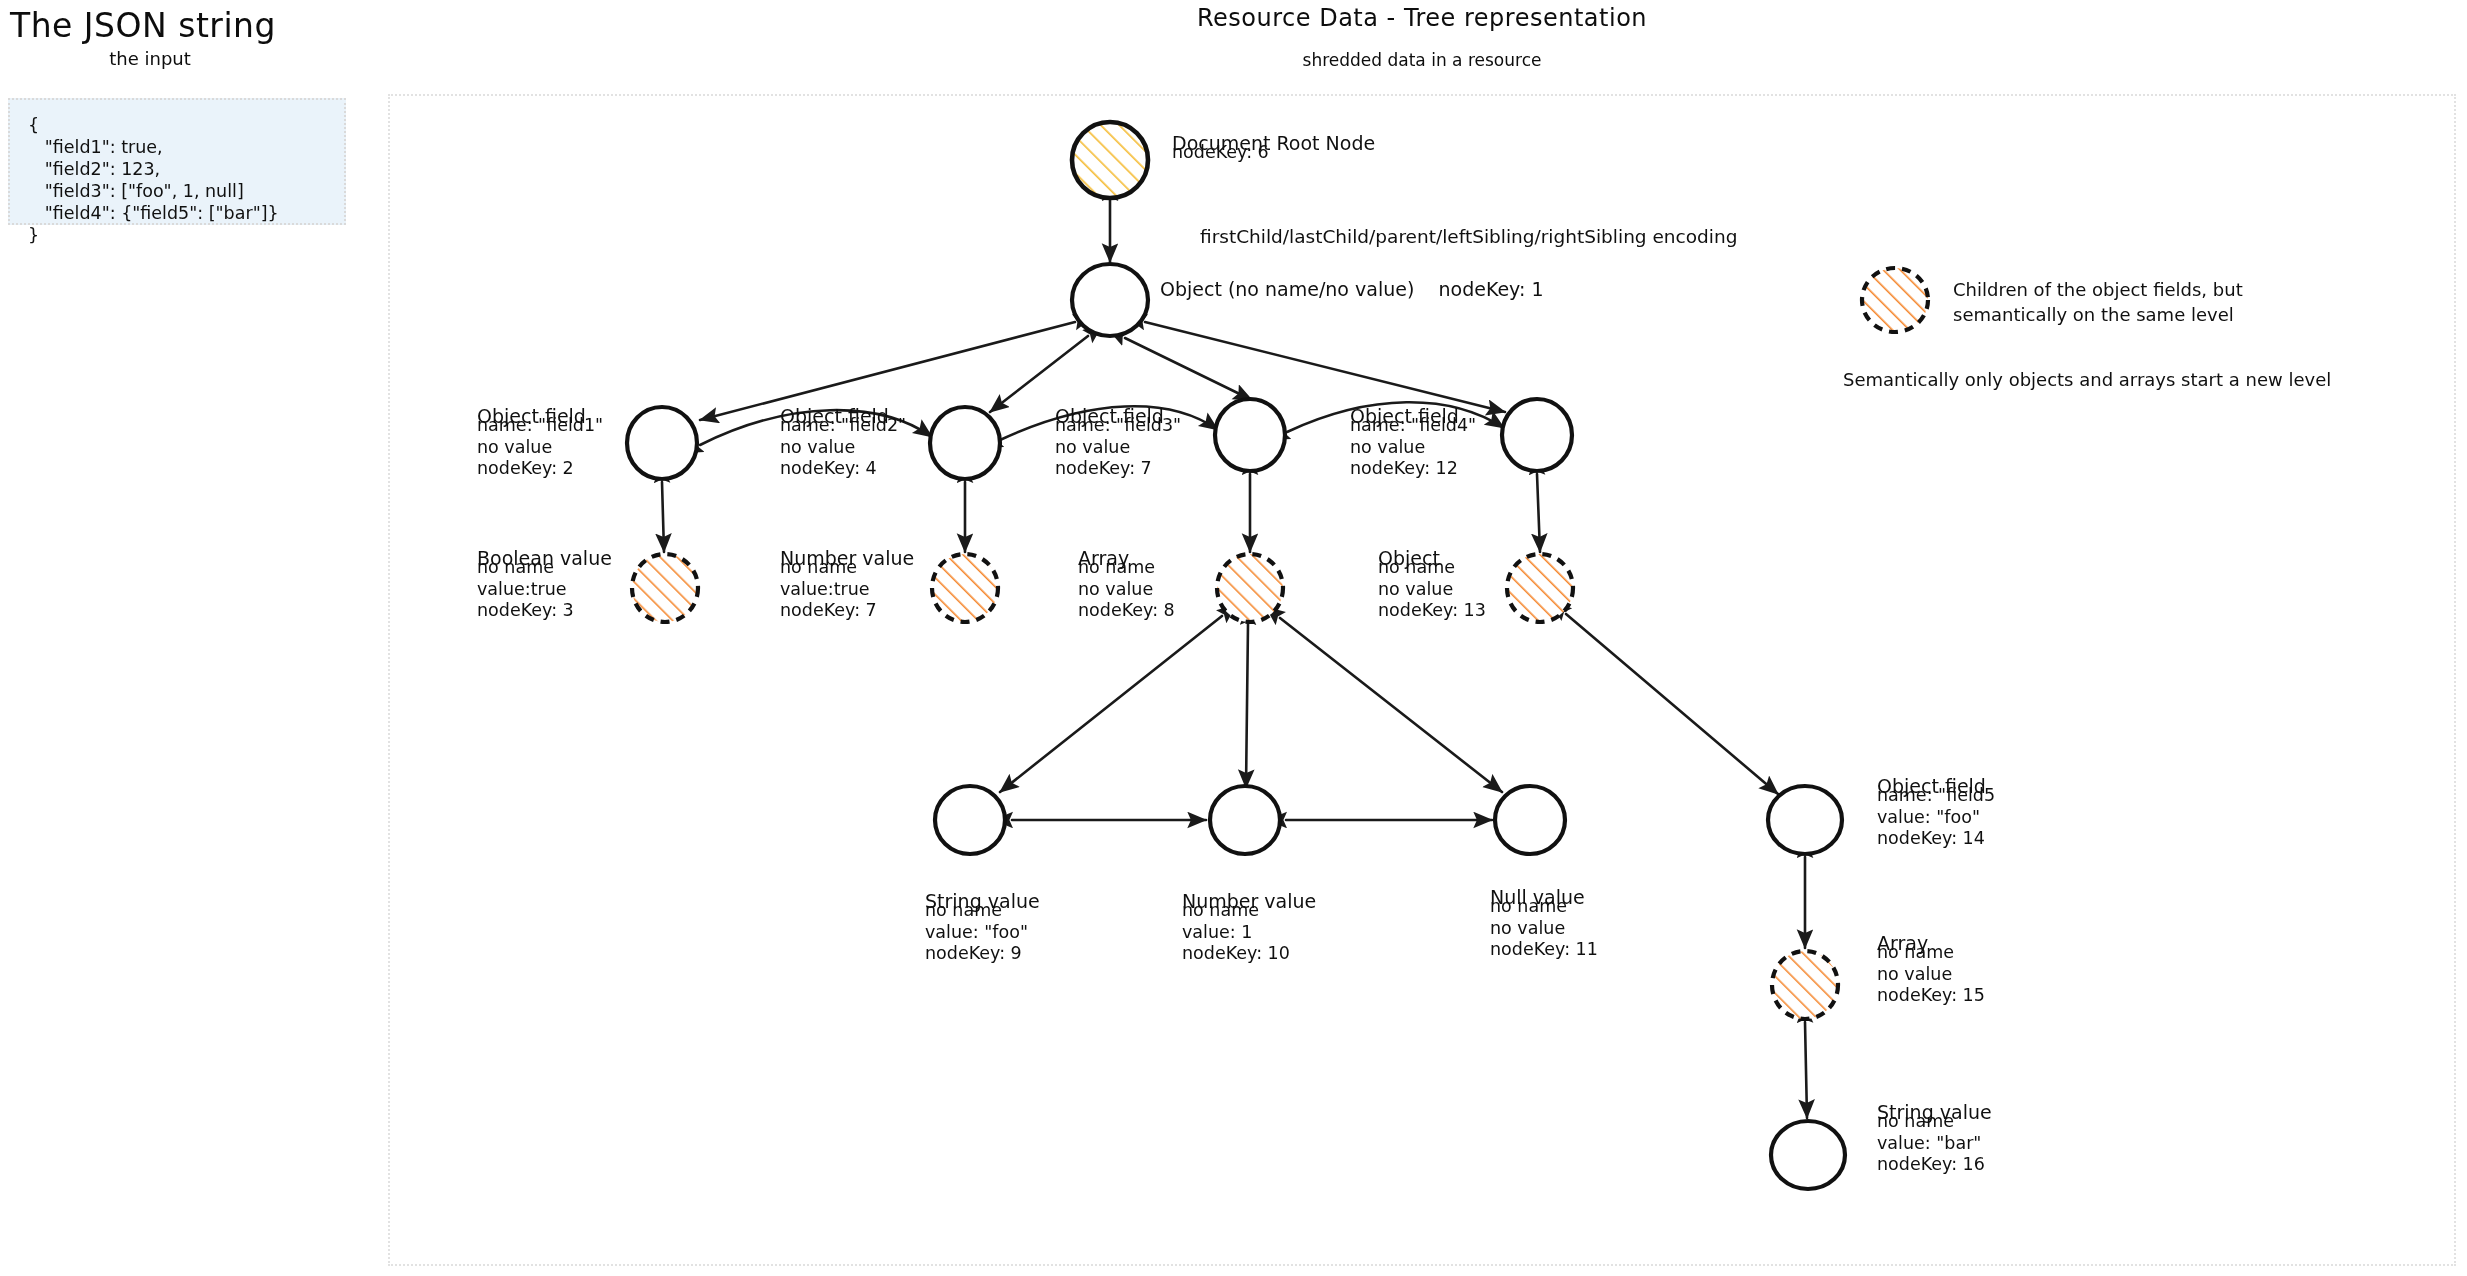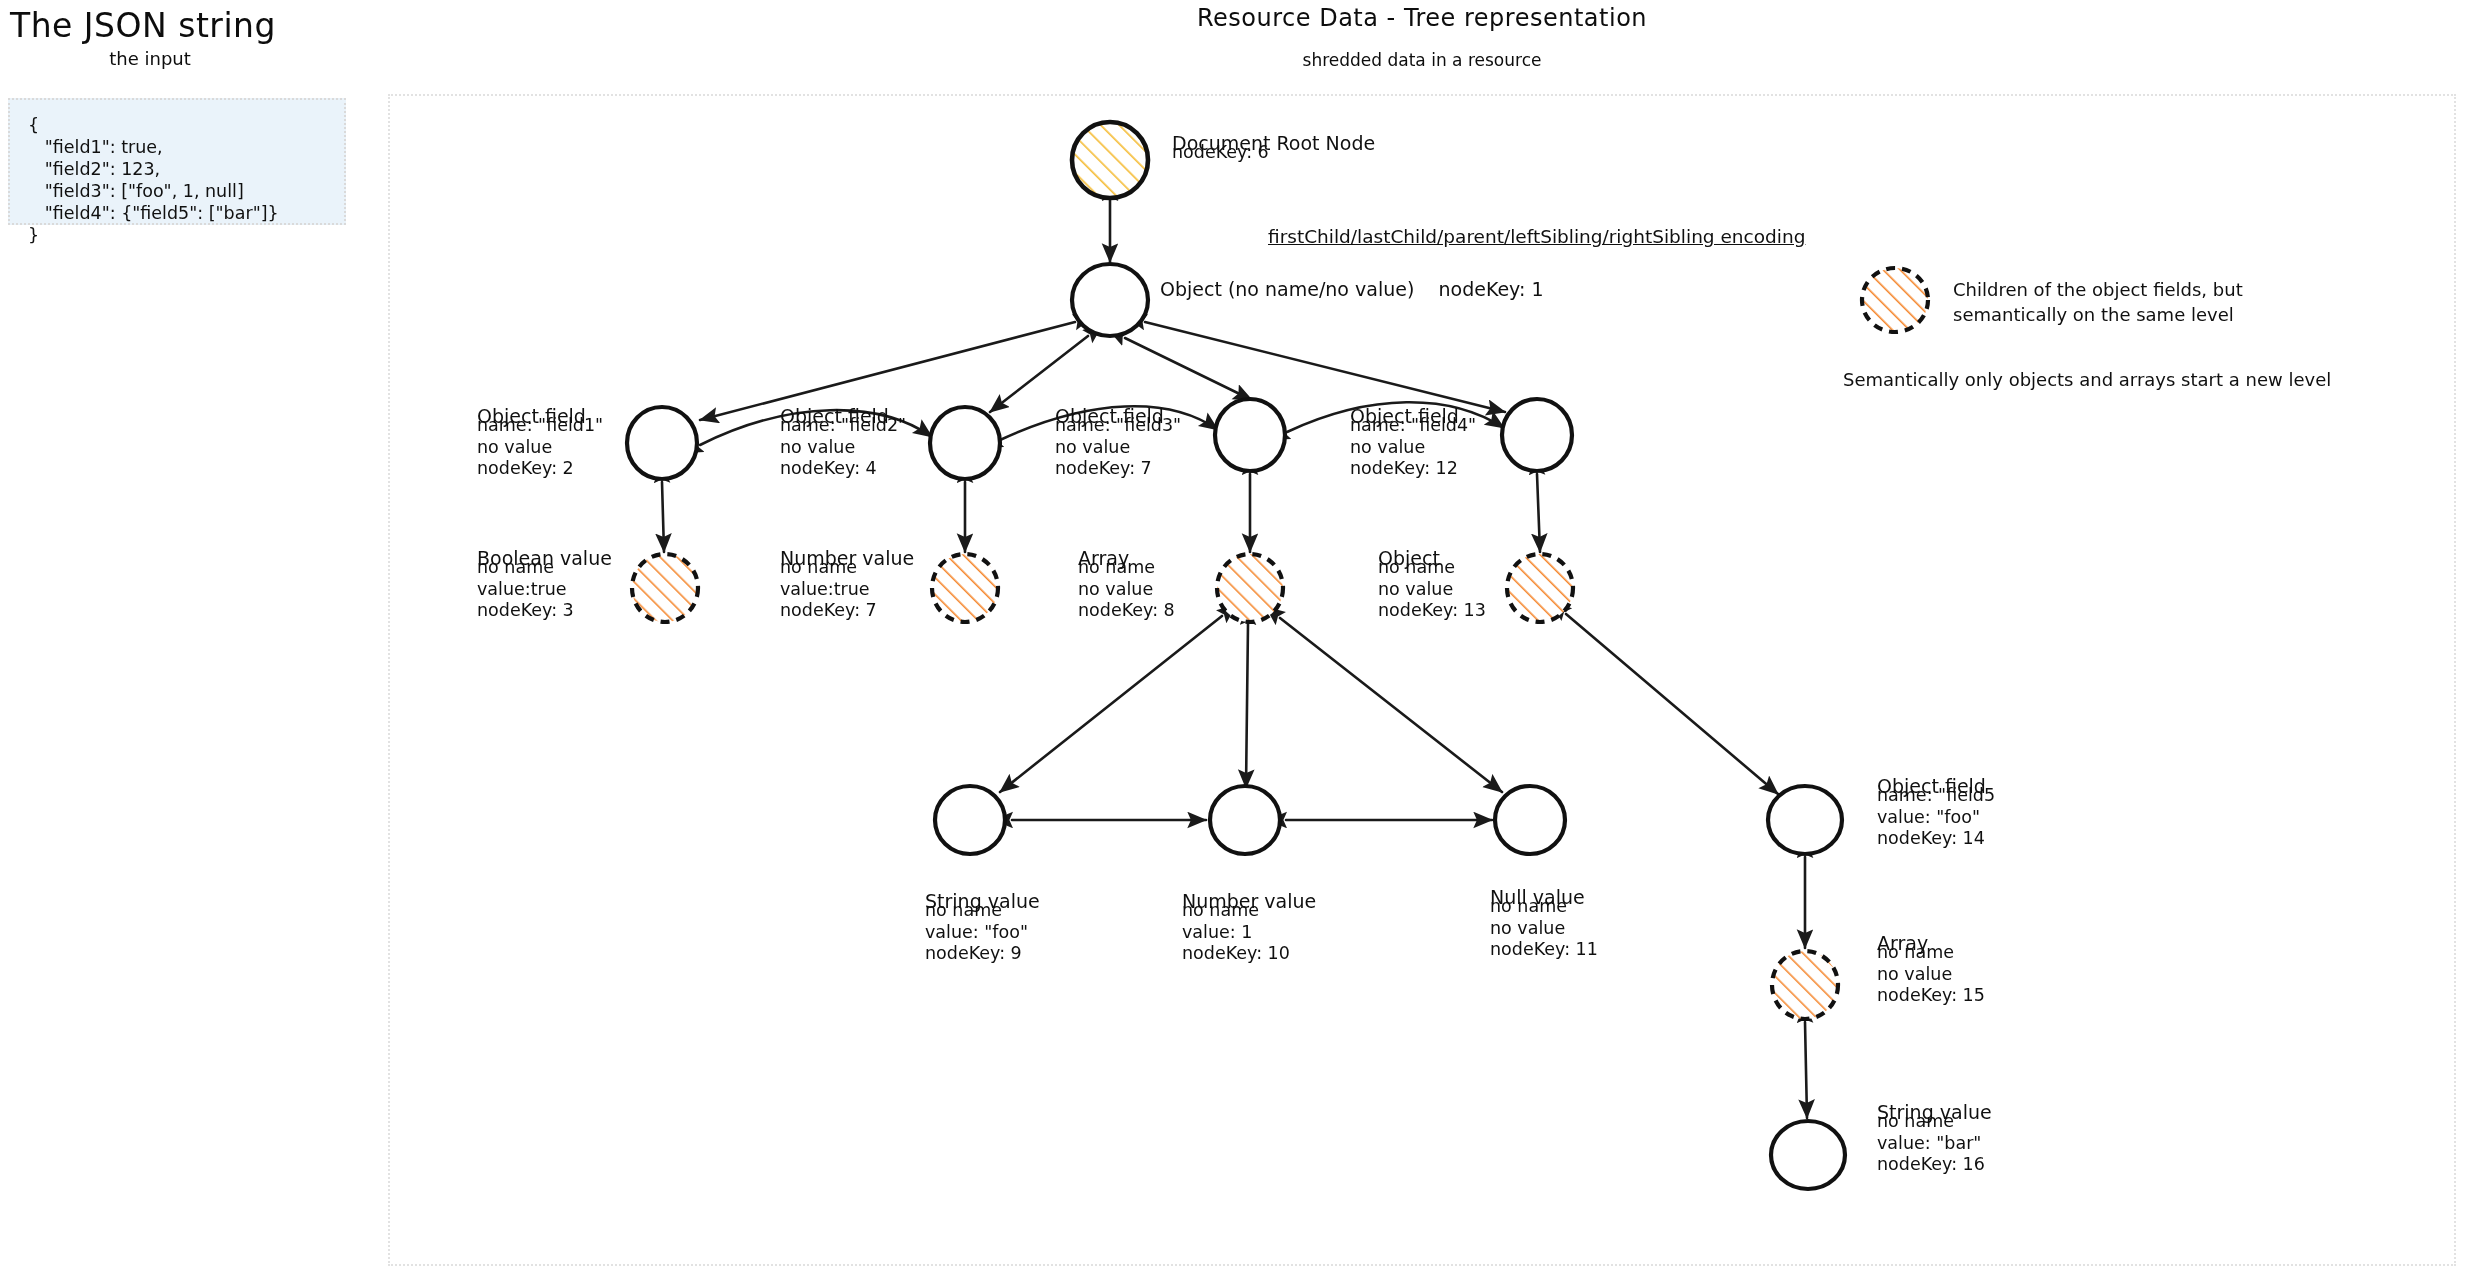--- a/index.html
+++ b/index.html
@@ -137,21 +137,21 @@
    "field3": ["foo", 1, null]
    "field4": {"field5": ["bar"]}
 }</div>
   </div>
 </div>
 
 <div id="main-title">Resource Data - Tree representation</div>
 <div id="main-subtitle">shredded data in a resource</div>
 <div id="main-panel"></div>
 
-<div class="anno-inline" style="left:1268px; top:226px;text-decoration:underline;">firstChild/lastChild/parent/leftSibling/rightSibling encoding</div>
+<div class="anno-inline" style="left:1200px; top:226px;">firstChild/lastChild/parent/leftSibling/rightSibling encoding</div>
 
 <div class="legend-text" style="left:1953px; top:278px;">Children of the object fields, but</div>
 <div class="legend-text" style="left:1953px; top:303px;">semantically on the same level</div>
 <div class="legend-text" style="left:1843px; top:368px;">Semantically only objects and arrays start a new level</div>
 
 <svg id="diagram-svg" viewBox="0 0 2467 1276" xmlns="http://www.w3.org/2000/svg">
   <defs>
     <marker id="arrEnd" markerWidth="9" markerHeight="9" refX="7.2" refY="3.2" orient="auto" markerUnits="strokeWidth">
       <path d="M0,0 L7.6,3.2 L0,6.4 L1.4,3.2 z" fill="#1a1a1a"></path>
     </marker>

